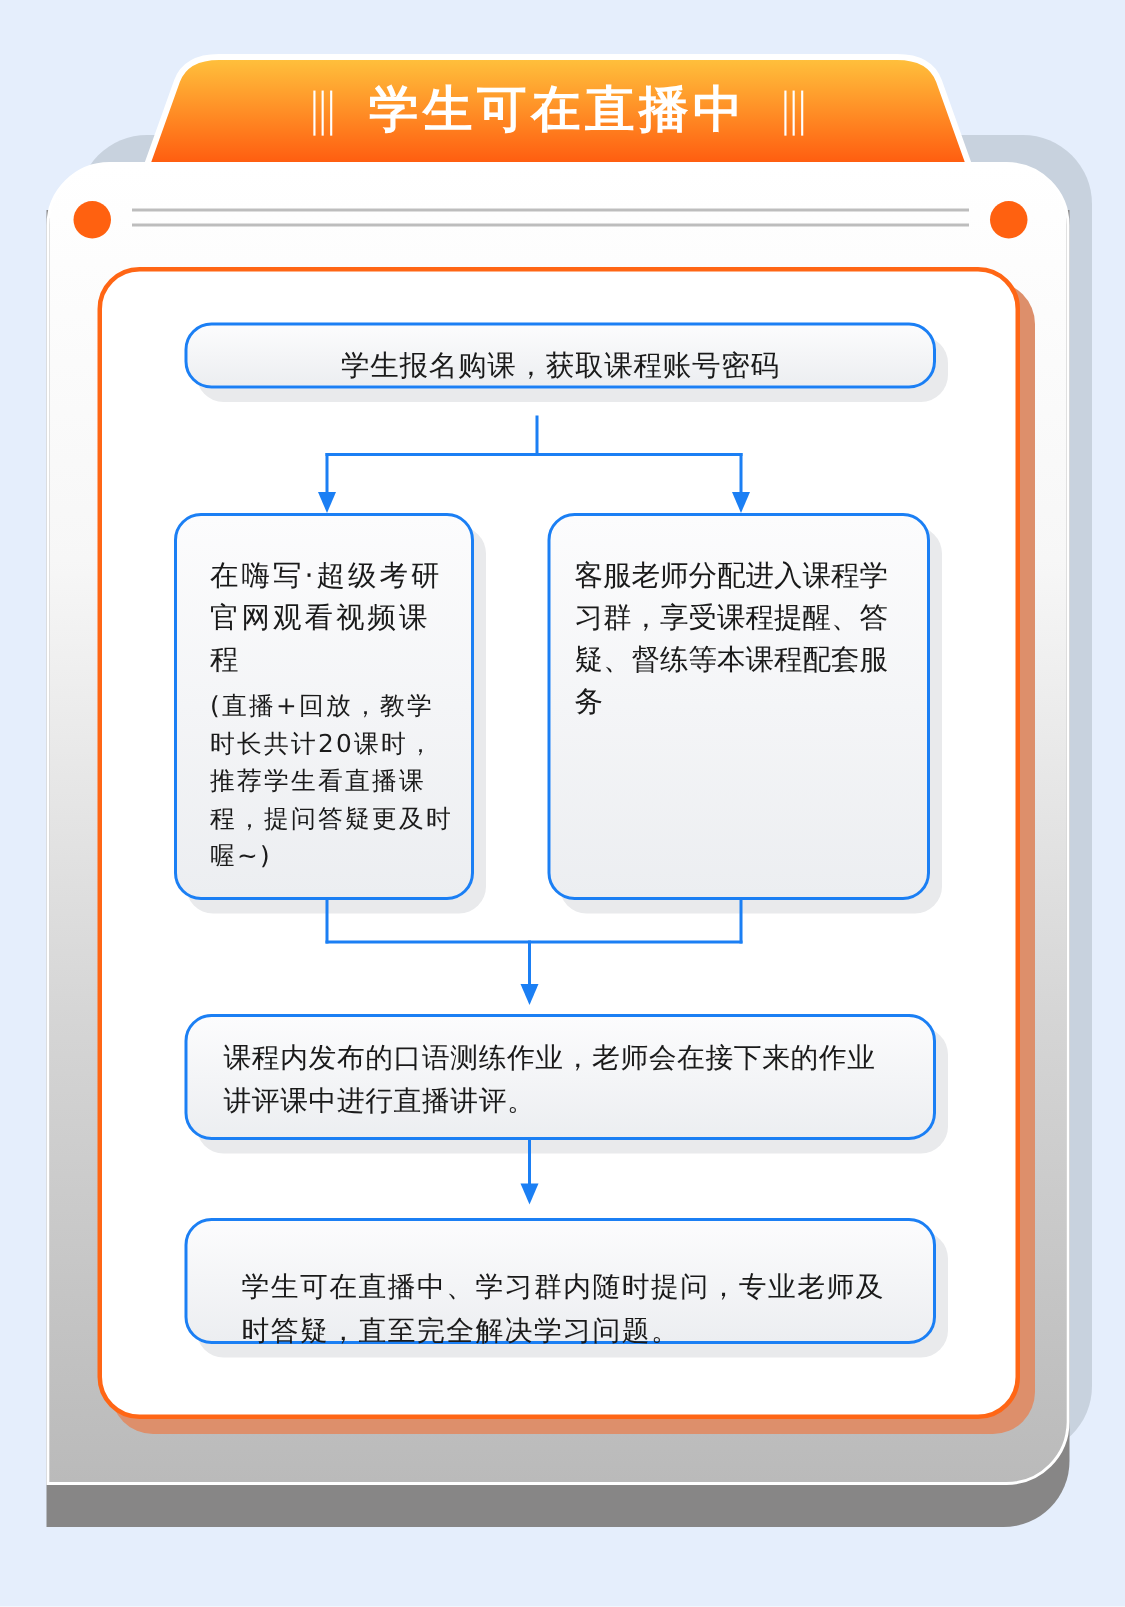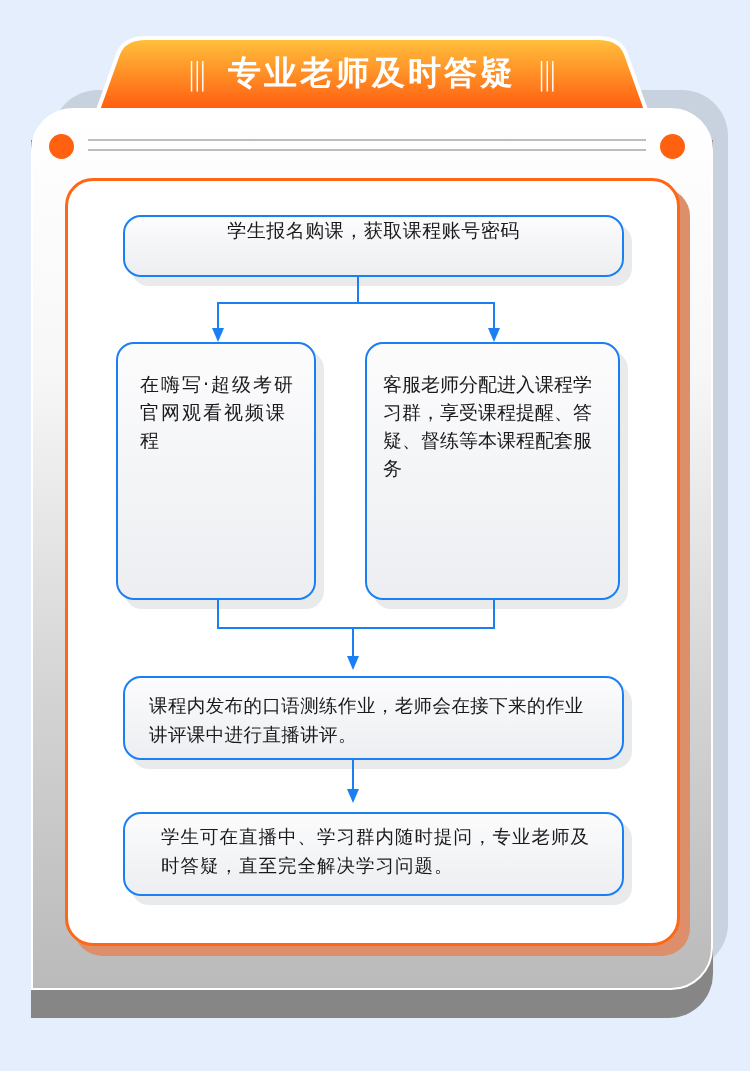--- a/index.html
+++ b/index.html
@@ -22,31 +22,31 @@
   .dot.left { left: 49px; top: 134px; }
   .dot.right { left: 660px; top: 134px; }
   .line { position: absolute; left: 88px; width: 558px; height: 2px; background: #bdbdbd; }
 
   .frame-shadow { position: absolute; left: 74px; top: 188px; width: 616px; height: 768px; background: #dd8f6b; border-radius: 28px; }
   .frame { position: absolute; left: 65px; top: 178px; width: 615px; height: 768px; background: #fff; border: 3px solid #ff6615; border-radius: 28px; }
 
   .box { position: absolute; border: 2px solid #1b7ff4; border-radius: 18px;
     background: linear-gradient(180deg, #fcfcfd 0%, #eceef1 100%); box-shadow: 8px 9px 0 #e9eaec; color: #1a1a1a; }
   .box .txt { font-size: 18px; line-height: 26px; }
-  .box-1 { left: 123px; top: 215px; width: 501px; height: 62px; display: flex; align-items: flex-start; justify-content: center; }
+  .box-1 { left: 123px; top: 215px; width: 501px; height: 44px; display: flex; align-items: flex-end; justify-content: center; }
   .box-1 .txt { font-size: 19px; letter-spacing: 0.5px; }
   .box-2 { left: 116px; top: 342px; width: 200px; height: 258px; padding: 26px 8px 0 22px; }
   .box-3 { left: 365px; top: 342px; width: 255px; height: 258px; padding: 26px 10px 12px 16px; }
   .box-2 .main, .box-3 .main { font-size: 19px; line-height: 28px; }
   .box-2 .main { letter-spacing: 2px; }
   .box-2 .sub, .box-3 .sub { font-size: 16.5px; line-height: 25px; margin-top: 4px; }
   .box-2 .sub { letter-spacing: 1.5px; }
   .box-4 { left: 123px; top: 676px; width: 501px; height: 84px; padding: 13px 28px 0 24px; }
   .box-4 .txt { font-size: 18.5px; line-height: 29px; letter-spacing: 0.4px; }
-  .box-5 { left: 123px; top: 812px; width: 501px; height: 84px; padding: 8px 20px 0 36px; }
+  .box-5 { left: 123px; top: 812px; width: 501px; height: 84px; padding: 30px 20px 0 36px; }
   .box-5 .txt { font-size: 18.5px; line-height: 29px; letter-spacing: 1px; }
 
   .conn { position: absolute; background: #1b7ff4; }
   .arrow { position: absolute; width: 0; height: 0; border-left: 6px solid transparent; border-right: 6px solid transparent; border-top: 14px solid #1b7ff4; }
 </style>
 </head>
 <body>
 
 <div class="back-card"></div>
 <div class="card-shadow"></div>
@@ -57,21 +57,21 @@
     <defs>
       <linearGradient id="tg" x1="0" y1="0" x2="0" y2="1">
         <stop offset="0" stop-color="#ffc23d"></stop>
         <stop offset="1" stop-color="#ff5b0f"></stop>
       </linearGradient>
     </defs>
     <path d="M2,74 L22,18 Q28,2 50,2 L502,2 Q524,2 530,18 L550,74 Z" fill="url(#tg)" stroke="#ffffff" stroke-width="4"></path>
   </svg>
   <div class="tab-title">
     <span class="tab-bars">|||</span>
-    <span>专业老师及时答疑</span>
+    <span>学生可在直播中</span>
     <span class="tab-bars">|||</span>
   </div>
 </div>
 
 <div class="dot left"></div>
 <div class="dot right"></div>
 <div class="line" style="top:139px"></div>
 <div class="line" style="top:149px"></div>
 
 <div class="frame-shadow"></div>
@@ -83,20 +83,21 @@
 
 <div class="conn" style="left:357px; top:277px; width:2px; height:26px;"></div>
 <div class="conn" style="left:217px; top:302px; width:278px; height:2px;"></div>
 <div class="conn" style="left:217px; top:302px; width:2px; height:26px;"></div>
 <div class="conn" style="left:493px; top:302px; width:2px; height:26px;"></div>
 <div class="arrow" style="left:212px; top:328px;"></div>
 <div class="arrow" style="left:488px; top:328px;"></div>
 
 <div class="box box-2">
   <div class="main">在嗨写·超级考研官网观看视频课程</div>
+  <div class="sub">(直播+回放，教学时长共计20课时，推荐学生看直播课程，提问答疑更及时喔~)</div>
 </div>
 
 <div class="box box-3">
   <div class="main">客服老师分配进入课程学习群，享受课程提醒、答疑、督练等本课程配套服务</div>
 </div>
 
 <div class="conn" style="left:217px; top:600px; width:2px; height:29px;"></div>
 <div class="conn" style="left:493px; top:600px; width:2px; height:29px;"></div>
 <div class="conn" style="left:217px; top:627px; width:278px; height:2px;"></div>
 <div class="conn" style="left:352px; top:627px; width:2px; height:30px;"></div>

